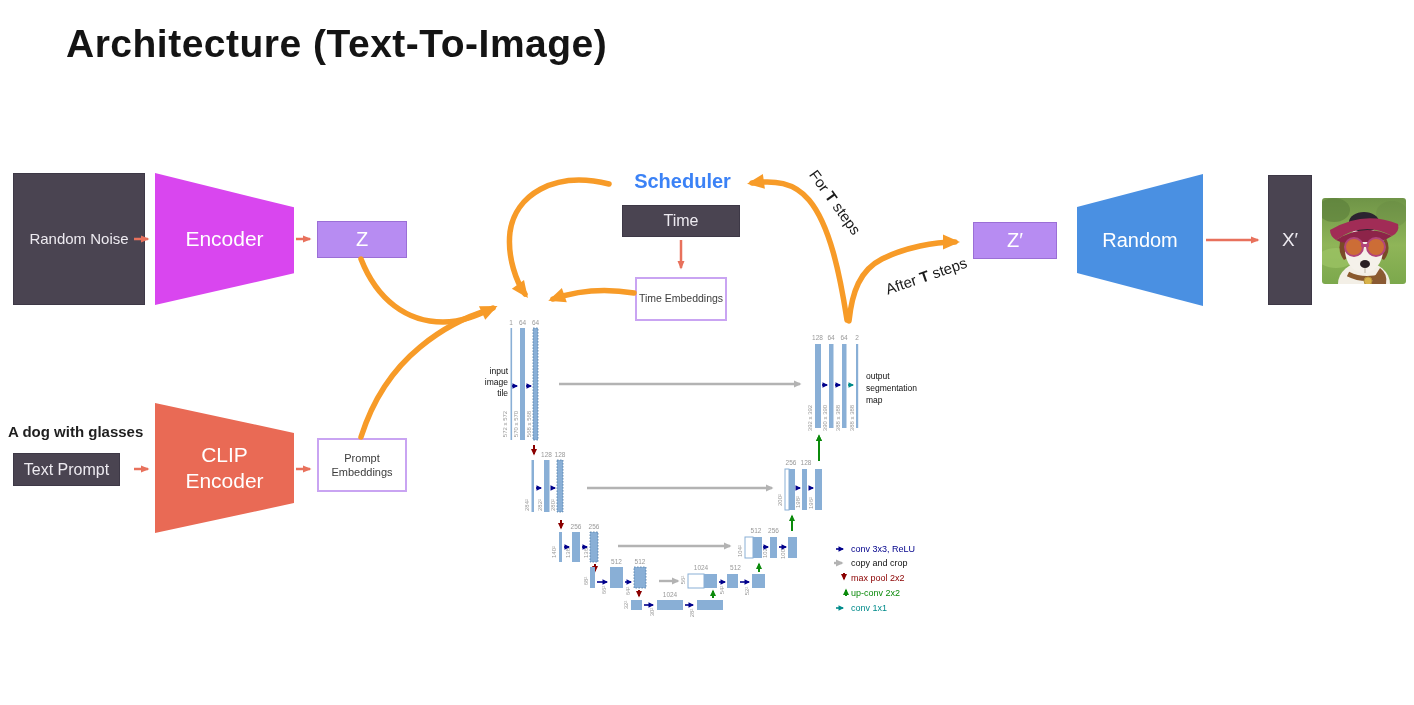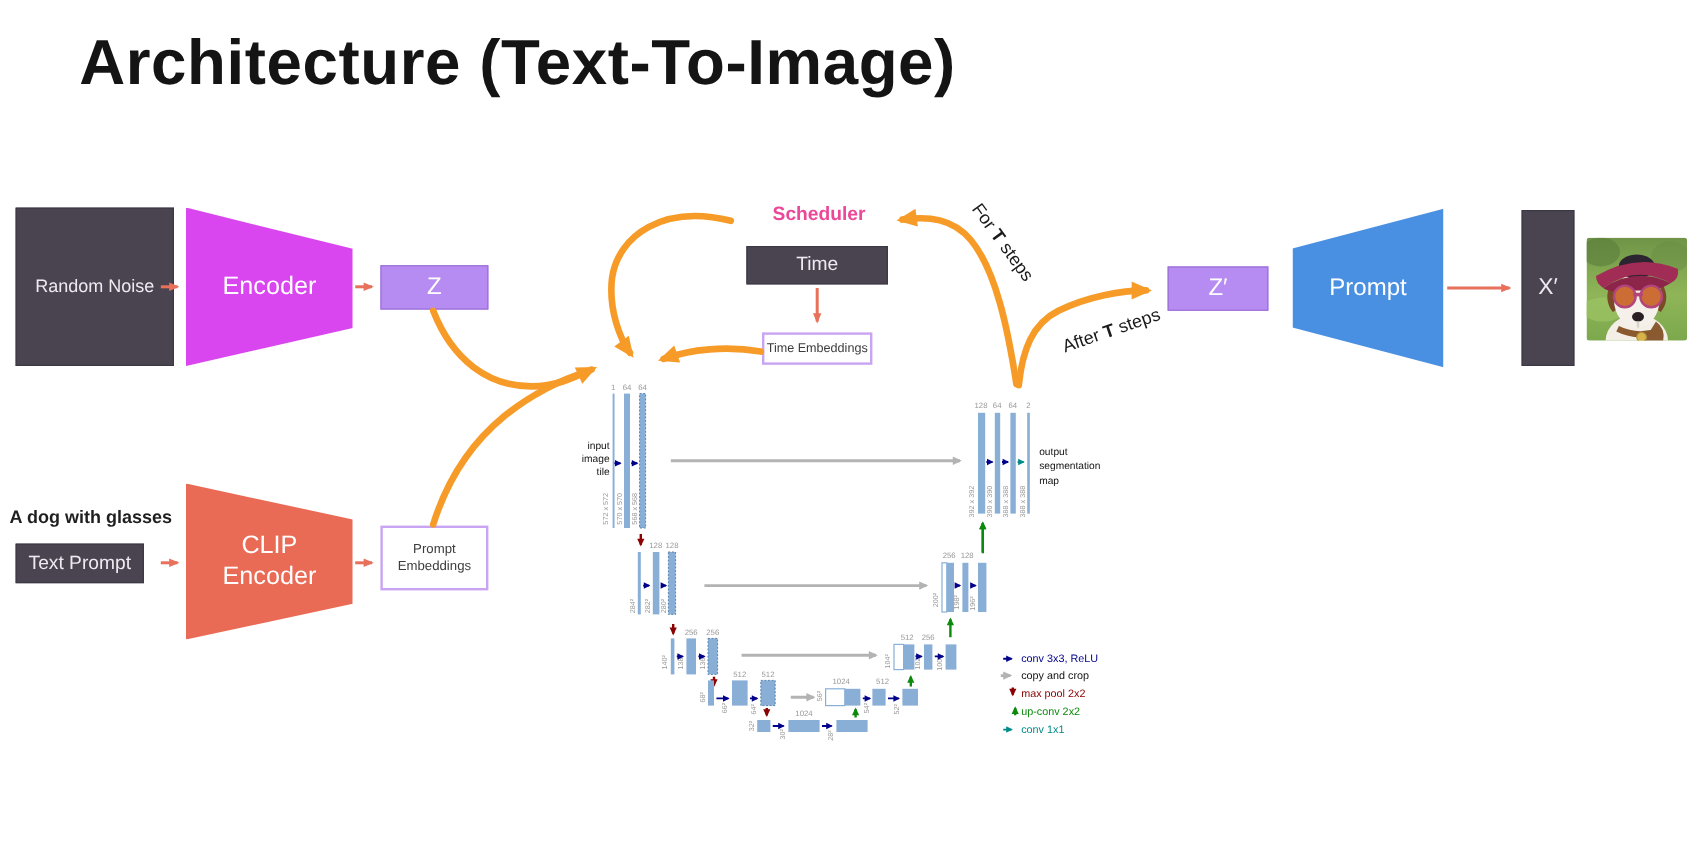--- a/index.html
+++ b/index.html
@@ -1,19 +1,19 @@
 <!DOCTYPE html>
 <html><head>
 <meta charset="utf-8">
 <style>
   html,body{margin:0;padding:0;background:#fff;}
   #canvas{position:relative;width:1414px;height:705px;background:#ffffff;overflow:hidden;
           font-family:"Liberation Sans",sans-serif;}
   .abs{position:absolute;}
-  #title{left:66px;top:22px;font-size:53px;font-weight:700;color:#141414;letter-spacing:.5px;}
+  #title{left:66px;top:22px;font-size:39px;font-weight:700;color:#141414;letter-spacing:.5px;}
   
   .darkbox{background:#4A4451;color:#EDEAF0;display:flex;align-items:center;justify-content:center;
            box-sizing:border-box;border:1px solid #3d3846;}
   #random-noise{left:13px;top:173px;width:132px;height:132px;font-size:15px;line-height:1.35;}
   #text-prompt{left:13px;top:453px;width:107px;height:33px;font-size:16px;}
   #time-box{left:622px;top:205px;width:118px;height:32px;font-size:16px;}
   #xprime-box{left:1268px;top:175px;width:44px;height:130px;font-size:19px;}
   
   .trap{display:flex;align-items:center;justify-content:center;color:#fff;text-align:center;}
   #encoder{left:155px;top:173px;width:139px;height:132px;background:#d946ef;font-size:21px;
@@ -24,23 +24,23 @@
            clip-path:polygon(0 25%,100% 0,100% 100%,0 75%);}
   
   .latent{background:#B78CF2;border:1.5px solid #9B6FD6;color:#fff;display:flex;align-items:center;
           justify-content:center;box-sizing:border-box;font-size:20px;}
   #z-box{left:317px;top:221px;width:90px;height:37px;}
   #zprime-box{left:973px;top:222px;width:84px;height:37px;}
   
   .embed{background:#fff;border:2px solid #C9A4F2;color:#3c3c3c;display:flex;align-items:center;
          justify-content:center;text-align:center;box-sizing:border-box;line-height:1.3;}
   #prompt-embeddings{left:317px;top:438px;width:90px;height:54px;font-size:11px;padding:0 8px;}
-  #time-embeddings{left:635px;top:277px;width:92px;height:27px;font-size:10.5px;}
+  #time-embeddings{left:635px;top:277px;width:92px;height:44px;font-size:10.5px;}
   #prompt-example{left:8px;top:423px;font-size:15px;color:#1f1f1f;font-weight:600;}
-  #scheduler-label{left:610px;top:170px;width:145px;text-align:center;font-size:16px;font-weight:700;color:#ec4899;}
+  #scheduler-label{left:610px;top:170px;width:145px;text-align:center;font-size:20px;font-weight:700;color:#3b82f6;}
   .loop-label{font-size:15px;color:#1a1a1a;transform-origin:left center;white-space:pre;}
   .loop-label b{font-weight:800;}
   #for-steps{left:813px;top:163px;transform:rotate(54deg);}
   #after-steps{left:886px;top:281px;transform:rotate(-19deg);}
   #dog-photo{left:1322px;top:198px;width:84px;height:86px;border-radius:3px;overflow:hidden;}
   svg{display:block;}
   .nolay{pointer-events:none;}
 </style>
 </head>
 <body>
@@ -59,21 +59,21 @@
   <div id="prompt-embeddings" class="abs embed">Prompt Embeddings</div>
 
   <div id="scheduler-label" class="abs">Scheduler</div>
   <div id="time-box" class="abs darkbox">Time</div>
   <div id="time-embeddings" class="abs embed">Time Embeddings</div>
 
   <div id="for-steps" class="abs loop-label"><span>For </span><b>T</b><span> steps</span></div>
   <div id="after-steps" class="abs loop-label"><span>After </span><b>T</b><span> steps</span></div>
 
   <div id="zprime-box" class="abs latent">Z′</div>
-  <div id="decoder" class="abs trap">Prompt</div>
+  <div id="decoder" class="abs trap">Random</div>
   <div id="xprime-box" class="abs darkbox">X′</div>
 
   <div id="dog-photo" class="abs">
     <svg width="84" height="86" viewBox="0 0 84 86">
       <defs>
         <linearGradient id="dgbg" x1="0" y1="0" x2="0" y2="1">
           <stop offset="0" stop-color="#6f9447"></stop>
             <stop offset="0.55" stop-color="#8fb558"></stop>
             <stop offset="1" stop-color="#7ca84c"></stop>
         </linearGradient>

